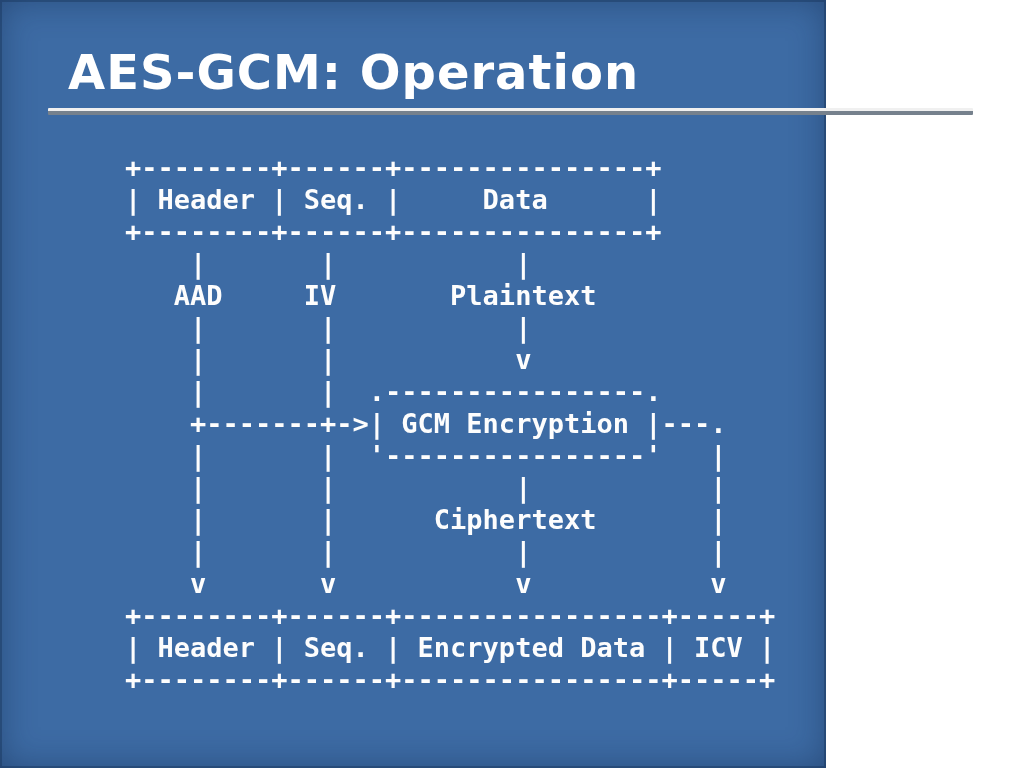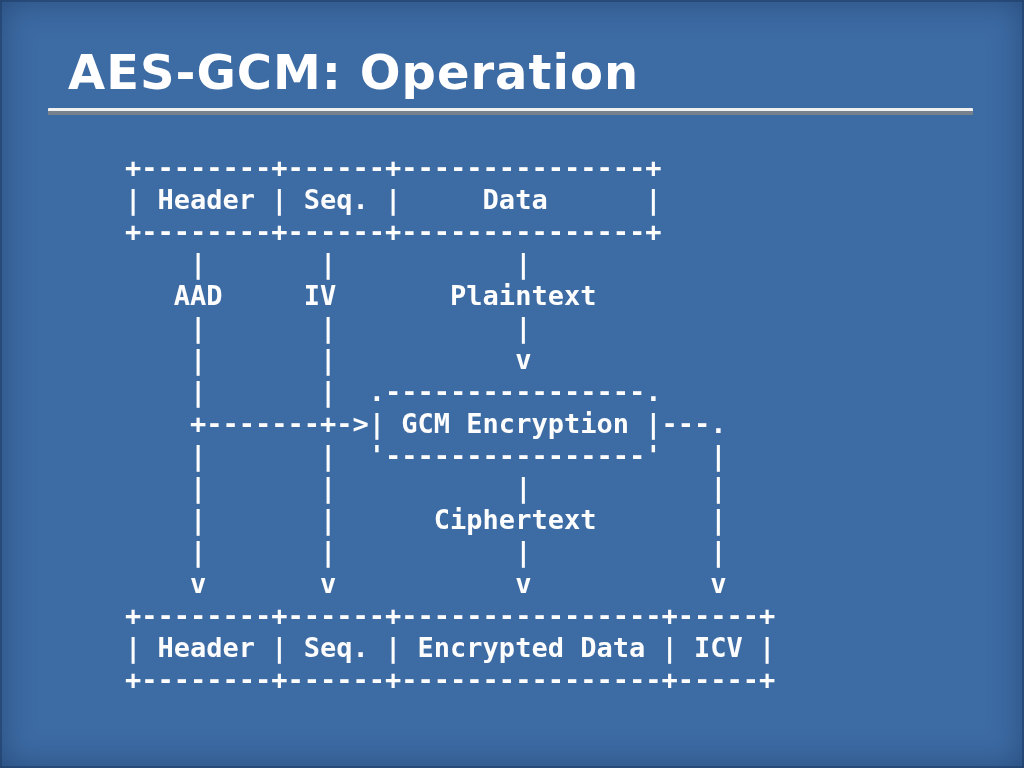--- a/index.html
+++ b/index.html
@@ -5,21 +5,21 @@
   html, body {
     margin: 0;
     padding: 0;
     width: 1024px;
     height: 768px;
     overflow: hidden;
     font-family: "DejaVu Sans", sans-serif;
   }
   .slide {
     position: relative;
-    width: 1024px;
+    width: 826px;
     height: 768px;
     background: #3d6ba4;
     box-shadow: inset 0 0 0 2px rgba(18, 42, 78, 0.35),
                 inset 0 0 34px rgba(16, 38, 74, 0.45);
   }
   .title {
     position: absolute;
     left: 68px;
     top: 44px;
     margin: 0;

